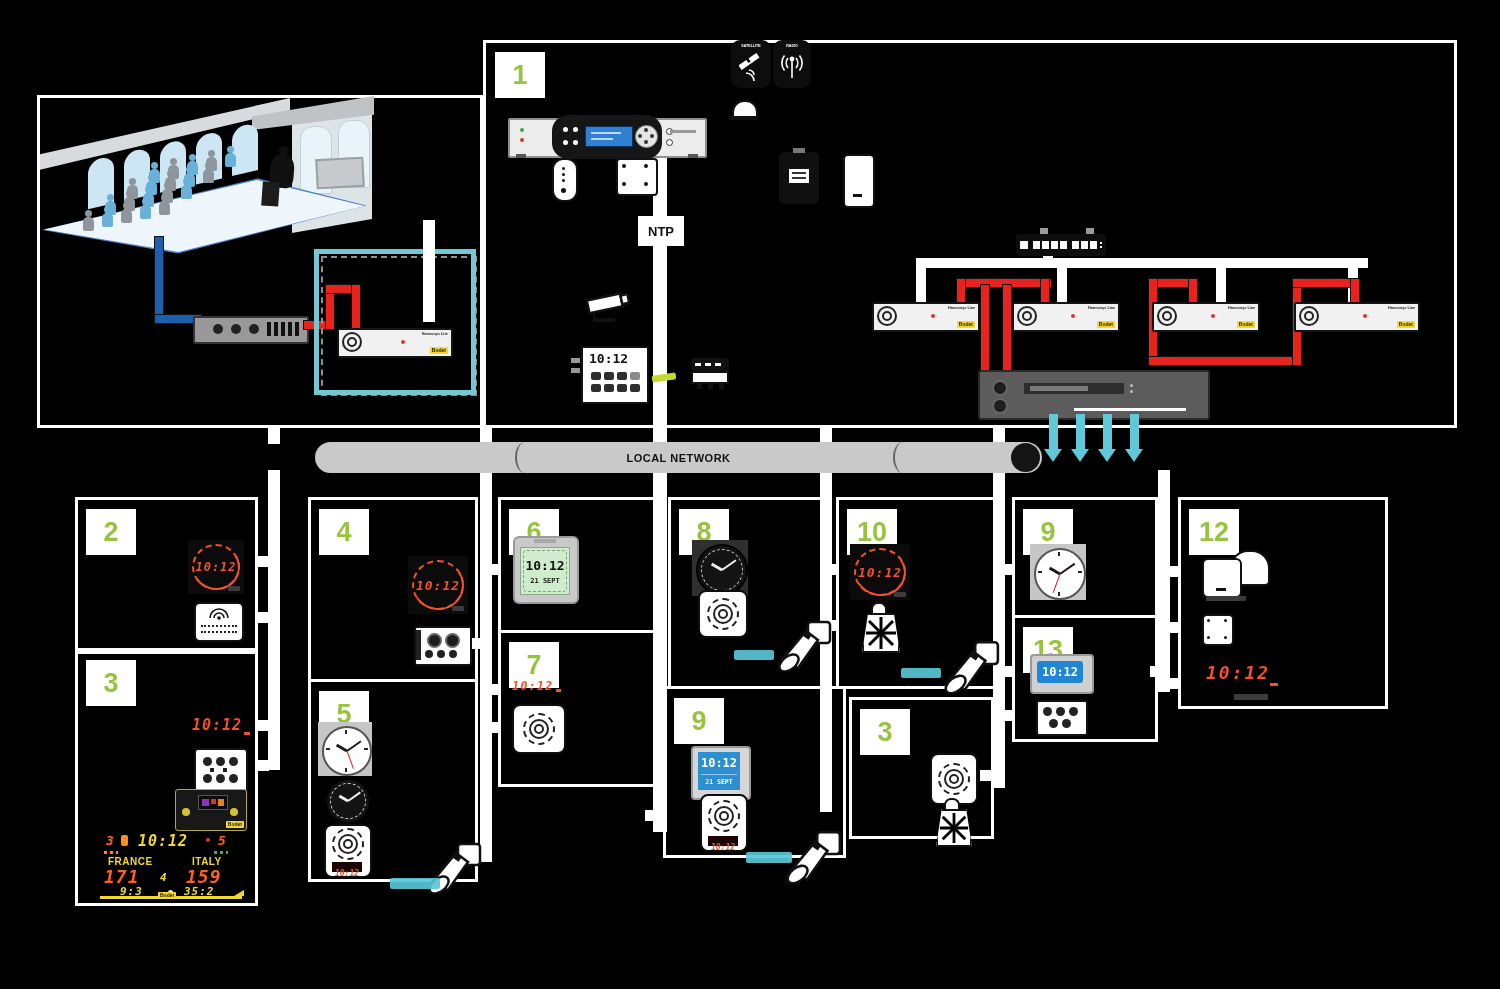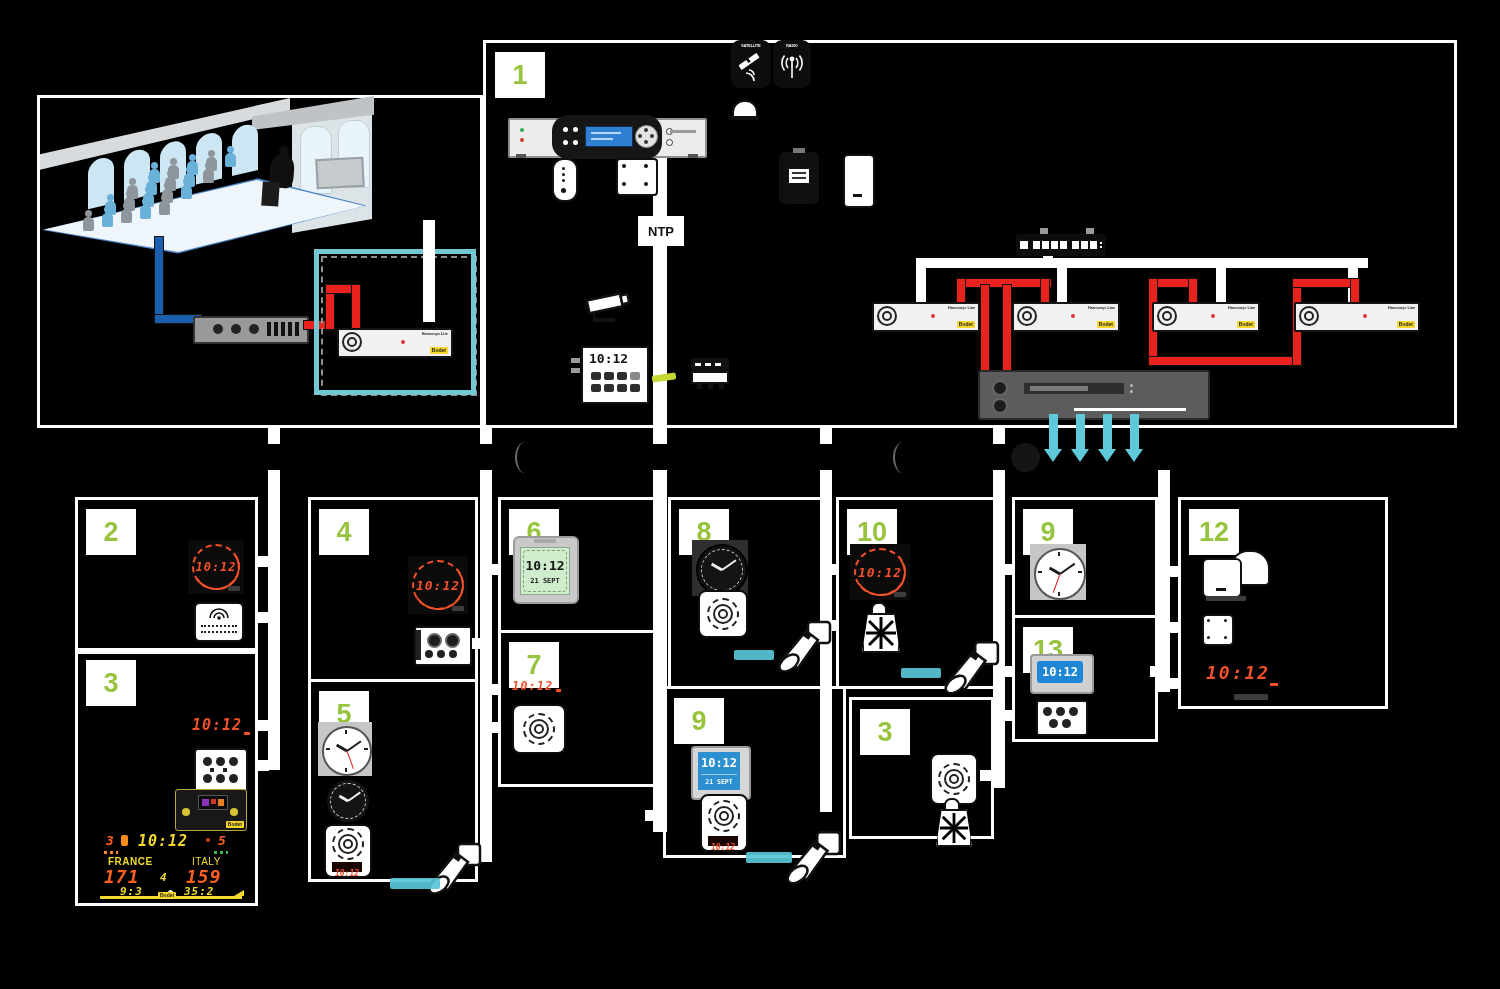--- a/index.html
+++ b/index.html
@@ -369,20 +369,23 @@
   <div class="spk" style="left:337px;top:328px;width:112px;">
     <div class="cone">
         <div class="o"></div>
         <div class="m"></div>
       </div>
     <div class="dot"></div>
     <div class="spklabel">Harmonys Lite</div>
     <div class="logo" style="right:3px;bottom:2px;">Bodet</div>
   </div>
 
+  <div class="a" style="left:315px;top:442px;width:727px;height:31px;background:#c9c9c9;border-radius:16px;display:flex;align-items:center;justify-content:center;">
+    <span style="font-size:11px;font-weight:bold;color:#111;letter-spacing:.5px;">LOCAL NETWORK</span>
+  </div>
   <div class="a" style="left:515px;top:442px;width:18px;height:31px;border-left:2px solid #666;border-radius:50%;"></div>
   <div class="a" style="left:893px;top:442px;width:18px;height:31px;border-left:2px solid #666;border-radius:50%;"></div>
   <div class="a" style="left:1011px;top:443px;width:29px;height:29px;background:#151515;border-radius:50%;"></div>
 
   <div class="box" style="left:75px;top:497px;width:177px;height:151px;"></div>
   <div class="tag" style="left:86px;top:509px;">2</div>
   <div class="ledclock" style="left:188px;top:540px;width:56px;height:54px;">
     <div class="ring2"></div>
     <div class="ringarc"></div>
     <div class="ledtime led" style="top:20px;font-size:12px;">10:12</div>
@@ -429,21 +432,21 @@
 
   <div class="a" style="left:96px;top:830px;width:150px;height:70px;">
     <span class="scoretxt led" style="left:10px;top:3px;font-size:13px;color:#ff5f1f;">3</span>
     <div class="a" style="left:8px;top:21px;width:14px;height:3px;background:repeating-linear-gradient(90deg,#ff8c1e 0 3px,transparent 3px 6px);"></div>
     <div class="a" style="left:25px;top:5px;width:7px;height:11px;background:#ff8c1e;border-radius:2px;"></div>
     <span class="scoretxt led" style="left:42px;top:2px;font-size:15px;color:#f2d92c;">10:12</span>
     <div class="a" style="left:110px;top:8px;width:4px;height:4px;background:#e03a2a;border-radius:50%;"></div>
     <span class="scoretxt led" style="left:122px;top:3px;font-size:13px;color:#ff5f1f;">5</span>
     <div class="a" style="left:118px;top:21px;width:14px;height:3px;background:repeating-linear-gradient(90deg,#3ab54a 0 3px,transparent 3px 6px);"></div>
     <span class="scoretxt" style="left:12px;top:26px;font-size:10px;font-weight:bold;color:#f2d92c;letter-spacing:.5px;">FRANCE</span>
-    <span class="scoretxt" style="left:96px;top:26px;font-size:10px;font-weight:normal;color:#f2d92c;letter-spacing:.5px;">ITALY</span>
+    <span class="scoretxt" style="left:96px;top:26px;font-size:10px;font-weight:bold;color:#f2d92c;letter-spacing:.5px;">ITALY</span>
     <span class="scoretxt led" style="left:8px;top:36px;font-size:18px;color:#ff5f1f;">171</span>
     <span class="scoretxt led" style="left:64px;top:41px;font-size:11px;color:#f2d92c;">4</span>
     <span class="scoretxt led" style="left:90px;top:36px;font-size:18px;color:#ff5f1f;">159</span>
     <span class="scoretxt led" style="left:24px;top:55px;font-size:11px;color:#f2d92c;">9:3</span>
     <div class="a" style="left:72px;top:60px;width:5px;height:5px;background:#eee;border-radius:50%;"></div>
     <span class="scoretxt led" style="left:88px;top:55px;font-size:11px;color:#f2d92c;">35:2</span>
     <div class="a" style="left:4px;top:66px;width:142px;height:3px;background:#f2d92c;"></div>
     <div class="logo" style="left:62px;top:62px;">Bodet</div>
     <div class="a" style="left:138px;top:60px;width:0;height:0;border-left:10px solid transparent;border-bottom:6px solid #f2d92c;"></div>
   </div>

